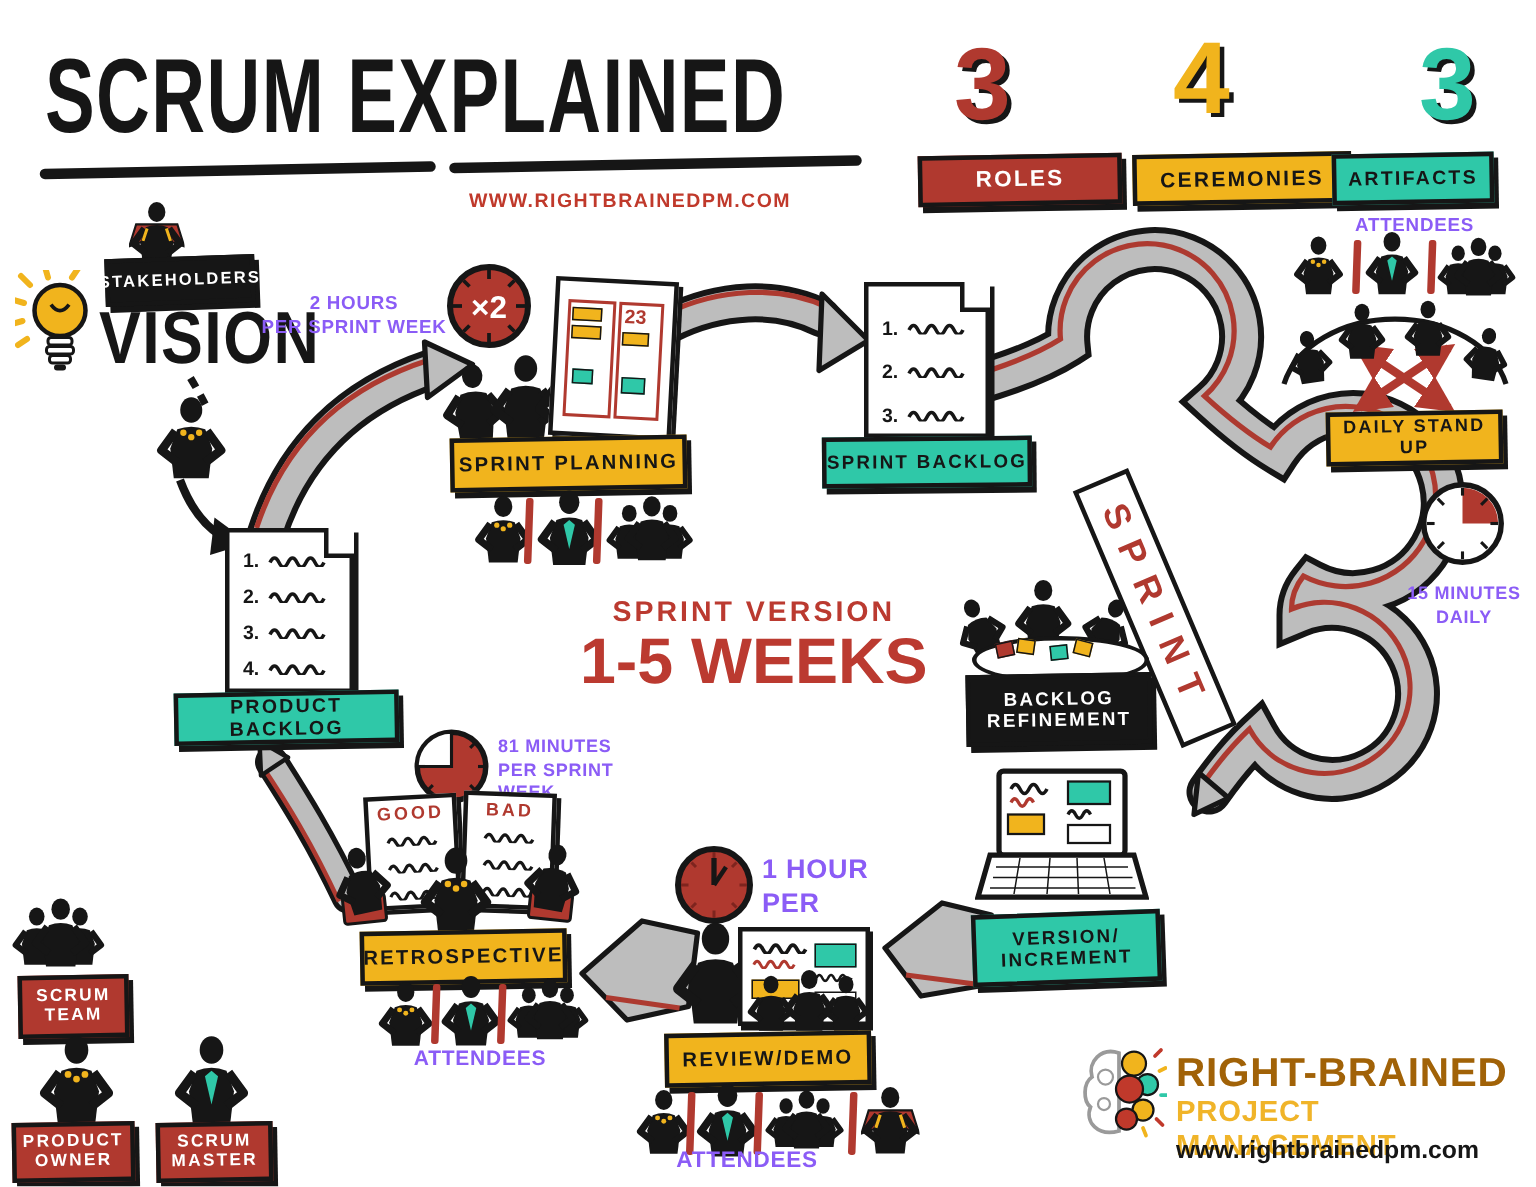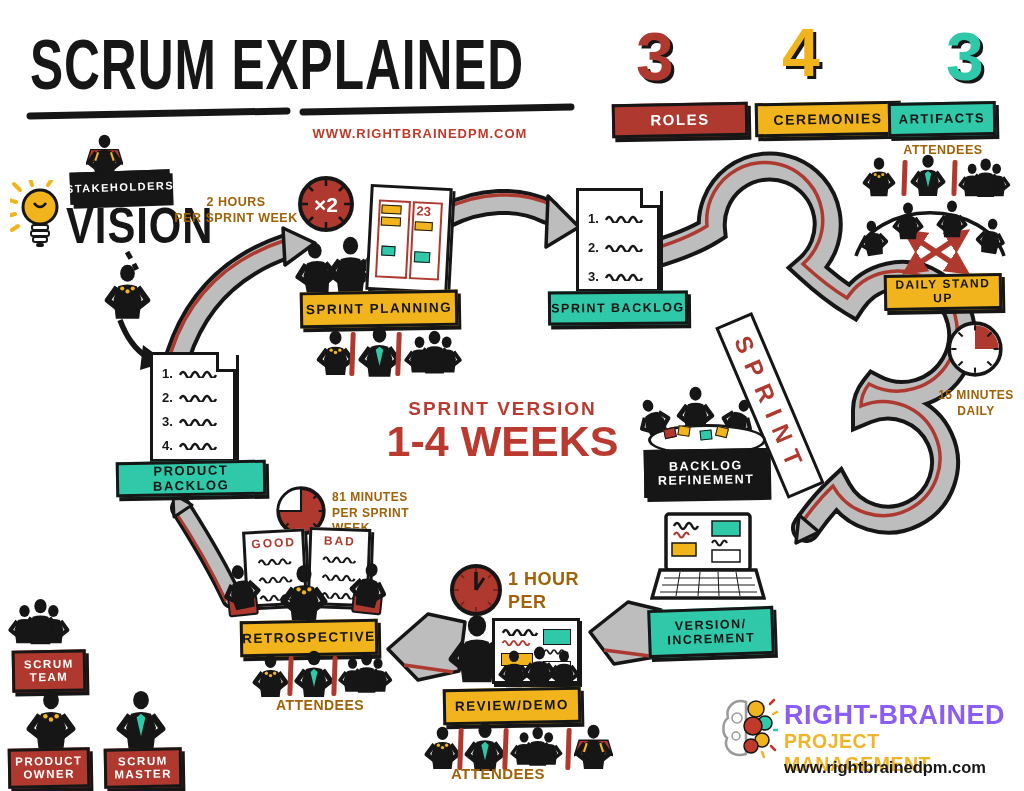--- a/index.html
+++ b/index.html
@@ -7,21 +7,21 @@
           font-family:"Liberation Sans","DejaVu Sans",sans-serif;color:#161616;}
   .abs{position:absolute;}
   .box{position:absolute;display:flex;align-items:center;justify-content:center;
        border:3px solid #161616;box-shadow:3px 4px 0 #161616;font-weight:700;
        letter-spacing:1.5px;text-align:center;line-height:1.15;}
   .red{background:#b0392f;color:#fff;}
   .yellow{background:#f1b41d;color:#161616;}
   .teal{background:#2fc8a8;color:#161616;}
   .black{background:#161616;color:#fff;}
   .pre{white-space:pre-line;}
-  .note{position:absolute;color:#a16207;font-weight:700;white-space:pre-line;
+  .note{position:absolute;color:#8b5cf6;font-weight:700;white-space:pre-line;
         line-height:1.3;letter-spacing:.5px;}
   .stat-num{font-weight:900;font-size:68px;line-height:1;text-shadow:3px 3px 0 #161616;}
   .title{font-weight:900;letter-spacing:1px;transform:scale(.92,1.3);transform-origin:0 0;}
   .doc{position:absolute;background:#fff;border:3px solid #161616;box-shadow:3px 3px 0 #161616;}
   .fold{position:absolute;top:-3px;right:-3px;width:17px;height:17px;background:#fff;
         border-left:3px solid #161616;border-bottom:3px solid #161616;}
   .doc-row{display:flex;align-items:center;gap:5px;margin:9px 0 0 9px;font-weight:700;
            font-size:13px;color:#161616;}
   .vbar{position:absolute;width:5px;background:#b0392f;border-radius:2px;transform:rotate(2deg);}
   .banner{position:absolute;background:#fff;border:3px solid #161616;color:#b0392f;
@@ -292,21 +292,21 @@
       <line x1="46" y1="14" x2="42" y2="18"></line>
         <line x1="18" y1="42" x2="14" y2="46"></line>
     </g>
   </svg>
   <div class="note" style="left:926px;top:388px;width:100px;text-align:center;font-size:12px;">15 MINUTES
 DAILY</div>
 
   <div class="banner" style="left:752px;top:312px;width:180px;height:34px;transform:rotate(67deg);">SPRINT</div>
 
   <div class="abs" style="left:380px;top:398px;width:245px;text-align:center;color:#bb3a30;font-weight:700;font-size:19px;letter-spacing:2px;">SPRINT VERSION</div>
-  <div class="abs" style="left:380px;top:417px;width:245px;text-align:center;color:#bb3a30;font-weight:900;font-size:43px;">1-4 WEEKS</div>
+  <div class="abs" style="left:380px;top:417px;width:245px;text-align:center;color:#bb3a30;font-weight:900;font-size:43px;">1-5 WEEKS</div>
 
   <div class="doc" style="left:150px;top:352px;width:80px;height:104px;">
     <div class="fold"></div>
     <div style="padding-top:2px;">
       <div class="doc-row">
         <span>1.</span>
         <svg width="40" height="9" viewBox="0 0 40 9">
             <path d="M2,6 q3,-6 6,0 t6,0 t6,0 t6,0 t6,0 t6,0" stroke="#161616" stroke-width="2.4" fill="none"></path>
           </svg>
       </div>
@@ -531,17 +531,17 @@
     <circle cx="42" cy="44" r="7" fill="#f1b41d" stroke="#161616" stroke-width="1.5"></circle>
     <circle cx="31" cy="50" r="7" fill="#c0392b" stroke="#161616" stroke-width="1.5"></circle>
     <g stroke-width="2.5" stroke-linecap="round">
       <line x1="50" y1="8" x2="54" y2="4" stroke="#c0392b"></line>
       <line x1="53" y1="18" x2="57" y2="16" stroke="#f1b41d"></line>
       <line x1="54" y1="34" x2="58" y2="34" stroke="#2fc8a8"></line>
       <line x1="51" y1="50" x2="55" y2="54" stroke="#c0392b"></line>
       <line x1="42" y1="56" x2="44" y2="61" stroke="#f1b41d"></line>
     </g>
   </svg>
-  <div class="abs" style="left:784px;top:700px;font-size:27px;font-weight:900;letter-spacing:.5px;color:#8b5cf6;">RIGHT-BRAINED</div>
+  <div class="abs" style="left:784px;top:700px;font-size:27px;font-weight:900;letter-spacing:.5px;color:#a16207;">RIGHT-BRAINED</div>
   <div class="abs" style="left:784px;top:730px;font-size:19.5px;font-weight:900;letter-spacing:.5px;color:#f0b429;">PROJECT MANAGEMENT</div>
   <div class="abs" style="left:784px;top:758px;font-size:16.5px;font-weight:700;color:#161616;">www.rightbrainedpm.com</div>
 
 </div>
 
 </body></html>

